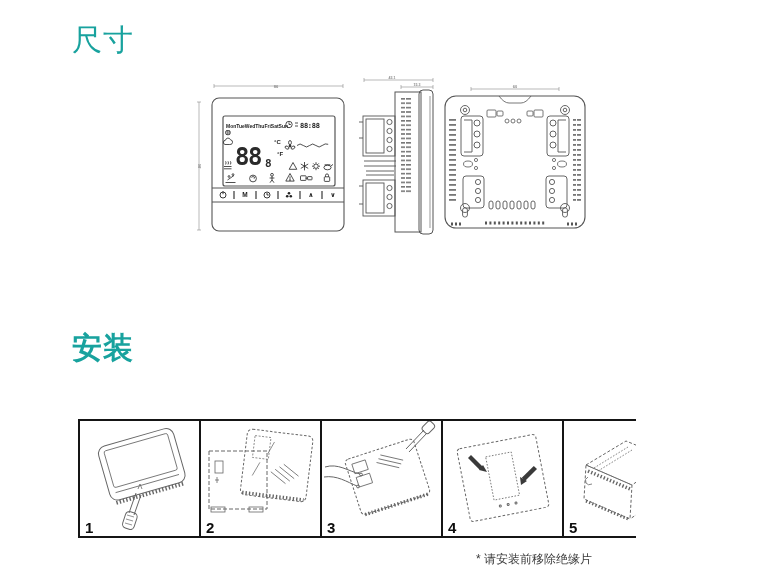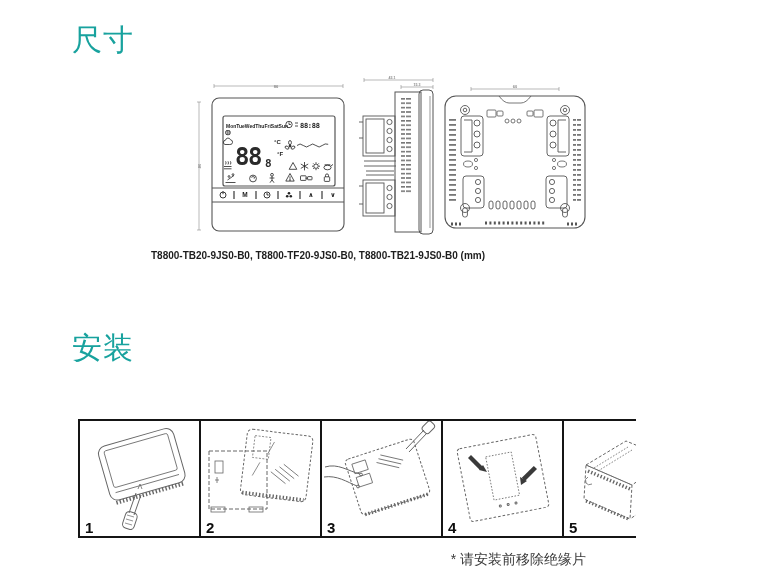--- a/index.html
+++ b/index.html
@@ -1,29 +1,29 @@
 <!DOCTYPE html>
 <html style="--accent: #18a29e;"><head>
 <meta charset="utf-8">
 <style>
   html,body{margin:0;padding:0;background:#fff;}
   .page{position:relative;width:636px;height:578px;background:#fff;overflow:hidden;
         font-family:"Liberation Sans","DejaVu Sans",sans-serif;}
   .section-title{position:absolute;margin:0;font-size:30px;font-weight:normal;color:var(--accent,#18a29e);letter-spacing:1px;}
   #title-dim{left:72px;top:20px;}
-  #title-install{left:72px;top:328px;}
+  #title-install{left:72px;top:328px;font-weight:bold;}
   .caption{position:absolute;left:0;right:0;top:250px;text-align:center;font-size:10px;font-weight:bold;color:#1d1d1d;}
   .desc{position:absolute;left:72px;top:372px;font-size:13px;color:#2e2e2e;}
   .dwg{position:absolute;}
   .steps{position:absolute;left:78px;top:419px;display:flex;}
   .step{position:relative;width:119px;height:115px;border:2px solid #151515;margin-left:-2px;background:#fff;}
   .step:first-child{margin-left:0;}
   .step svg{position:absolute;left:0;top:0;}
   .step .num{position:absolute;left:5px;bottom:0px;font-size:15px;font-weight:bold;color:#0d0d0d;line-height:1.1;}
-  .footnote{position:absolute;right:50px;top:551px;font-size:14px;color:#3a3a3a;}
+  .footnote{position:absolute;right:44px;top:551px;font-size:12px;color:#3a3a3a;}
   
   .dim{font-size:4px;fill:#8a8a8a;font-weight:bold;}
   .lcd-days{font-size:5px;font-weight:bold;fill:#222;}
   .lcd-time{font-size:7px;font-weight:bold;fill:#222;font-family:"DejaVu Sans Mono",monospace;letter-spacing:-0.3px;}
   .lcd-temp{font-size:24px;font-weight:bold;fill:#2a2a2a;font-family:"DejaVu Sans Mono",monospace;letter-spacing:-1.5px;}
   .lcd-temp-sub{font-size:11px;font-weight:bold;fill:#2a2a2a;font-family:"DejaVu Sans Mono",monospace;}
   .lcd-unit{font-size:6px;font-weight:bold;fill:#222;}
   .btn-label{font-size:6.5px;font-weight:bold;fill:#222;text-anchor:middle;}
 </style>
 </head>
@@ -265,21 +265,20 @@
       <rect x="62" y="117" width="4" height="8" rx="2"></rect>
         <rect x="69" y="117" width="4" height="8" rx="2"></rect>
       <rect x="76" y="117" width="4" height="8" rx="2"></rect>
         <rect x="83" y="117" width="4" height="8" rx="2"></rect>
       <rect x="90" y="117" width="4" height="8" rx="2"></rect>
       <path d="M44 139 h60" stroke-dasharray="2,2.4" stroke-width="3"></path>
       <path d="M10 140 h12 M126 140 h12" stroke-dasharray="2,2" stroke-width="3"></path>
     </g>
   </svg>
 
-  <div class="caption">T8800-TB20-9JS0-B0, T8800-TF20-9JS0-B0, T8800-TB21-9JS0-B0 (mm)</div>
 
   <h1 class="section-title" id="title-install">安装</h1>
 
 
   <div class="steps">
 
     <div class="step">
       <svg width="119" height="111" viewBox="0 0 119 111">
         <g transform="rotate(-16 60 48)" stroke="#666" stroke-width="1" fill="none">
           <rect x="24" y="16" width="78" height="56" rx="8"></rect>

